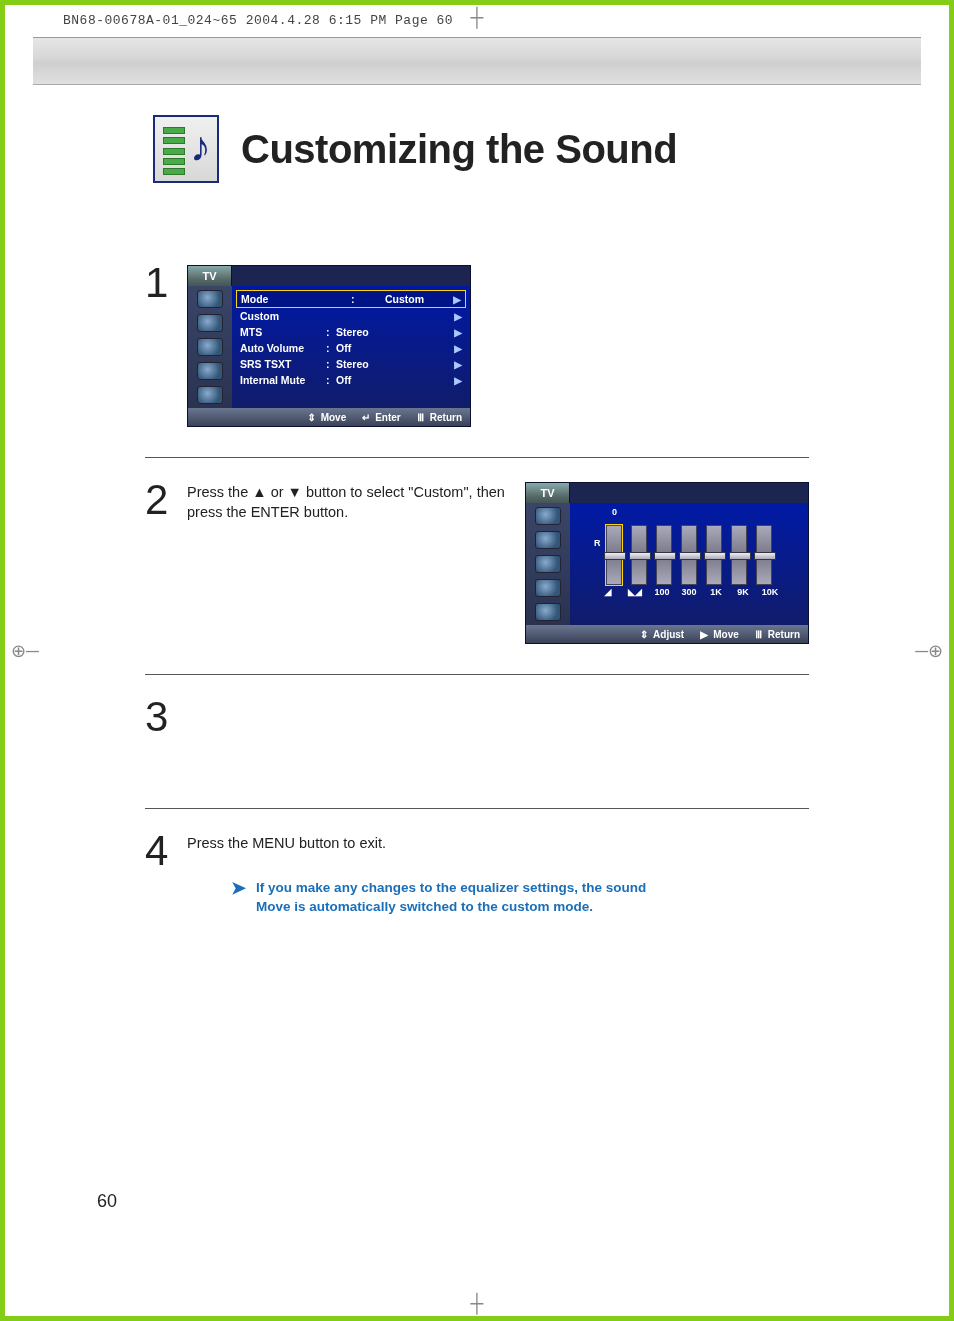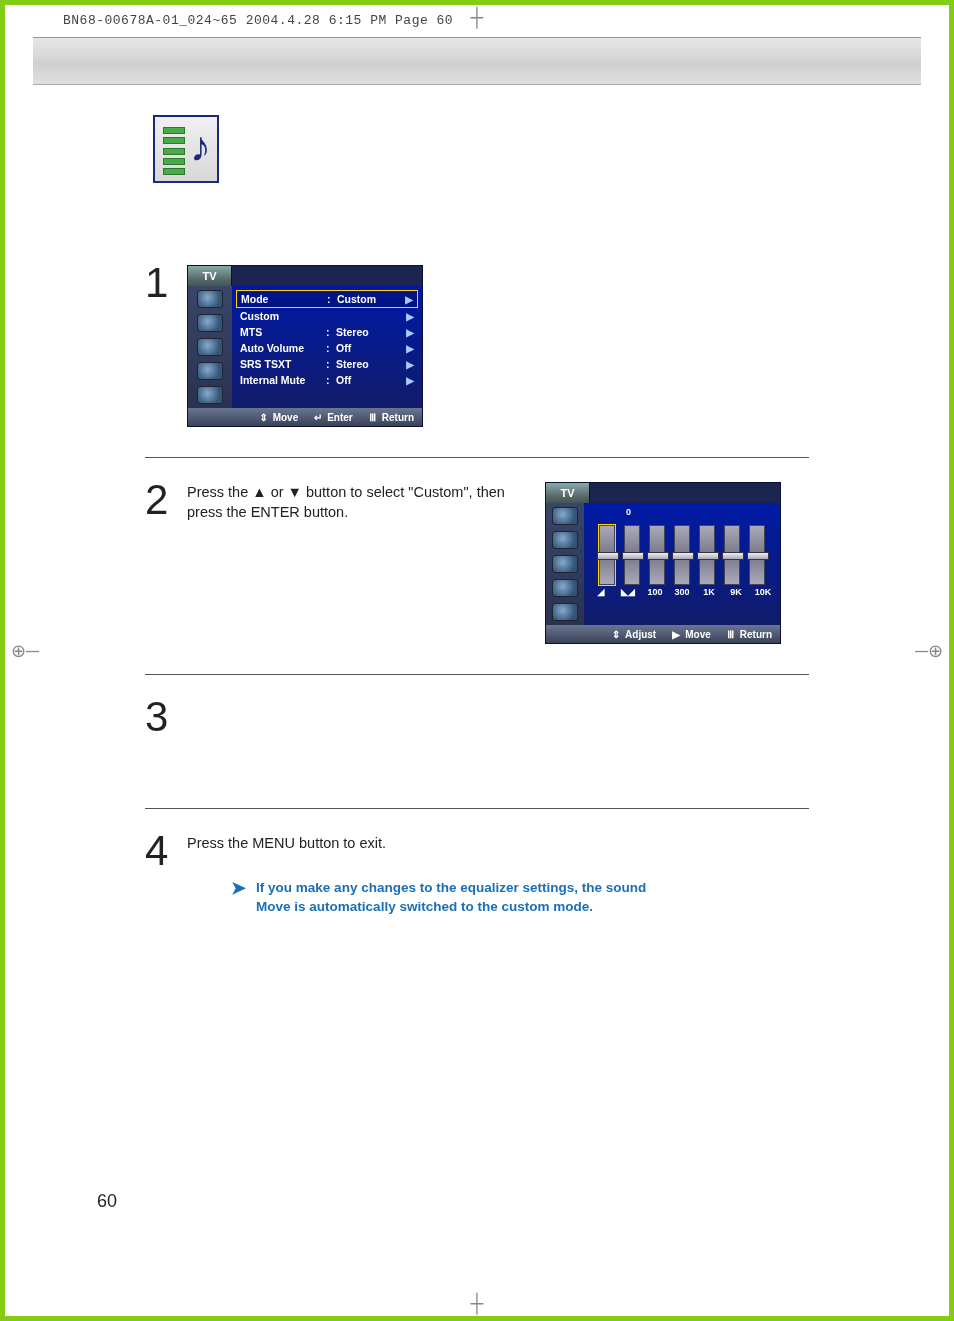--- a/index.html
+++ b/index.html
@@ -125,21 +125,21 @@
     gap: 18px;
   }
   .step-text {
     flex: 1;
     font-size: 14.5px;
     line-height: 1.4;
     color: #222;
     max-width: 340px;
   }
   .osd {
-    width: 236px;
+    width: 284px;
     font-size: 11px;
     color: #fff;
     position: relative;
   }
   .osd-frame {
     background: #1c2550;
     border: 1px solid #0a1030;
   }
   .osd-titlebar {
     display: flex;
@@ -197,20 +197,21 @@
     height: 16px;
     padding: 0 4px;
     font-size: 10.5px;
     font-weight: bold;
     color: #fff;
   }
   .menu-row.selected {
     border: 1.5px solid #ffd400;
     background: #001488;
     height: 18px;
+    gap: 24px;
   }
   .menu-row .label { flex: 0 0 86px; }
   .menu-row .colon { flex: 0 0 10px; }
   .menu-row .value { flex: 1; }
   .menu-row .arrow-r { color: #a8c8ff; font-size: 10px; }
 
   .osd-footer {
     height: 18px;
     background: linear-gradient(#6a7690,#3a4258);
     display: flex;
@@ -322,20 +323,21 @@
     <div class="sound-icon-box">
       <div class="bars">
           <div></div>
           <div></div>
           <div></div>
           <div></div>
           <div></div>
         </div>
       <span class="note">♪</span>
     </div>
+    <h1 class="page-title">Customizing the Sound</h1>
   </div>
 
   <div class="content">
 
     <div class="step step1-wrap">
       <div class="step-number">1</div>
       <div class="step-body">
         <div class="osd">
           <div class="osd-frame">
             <div class="osd-titlebar">

